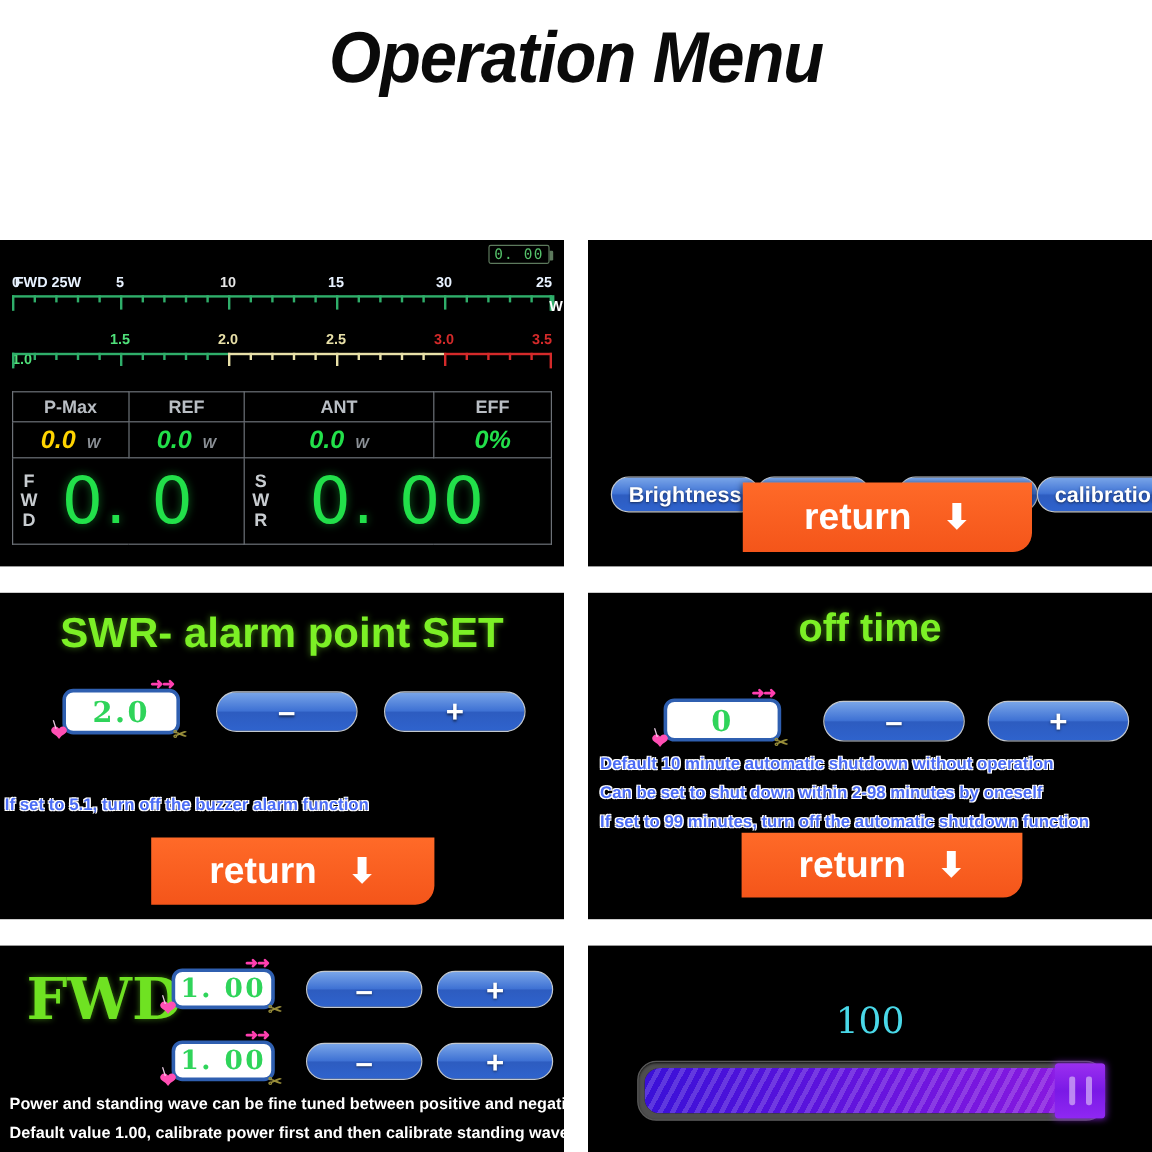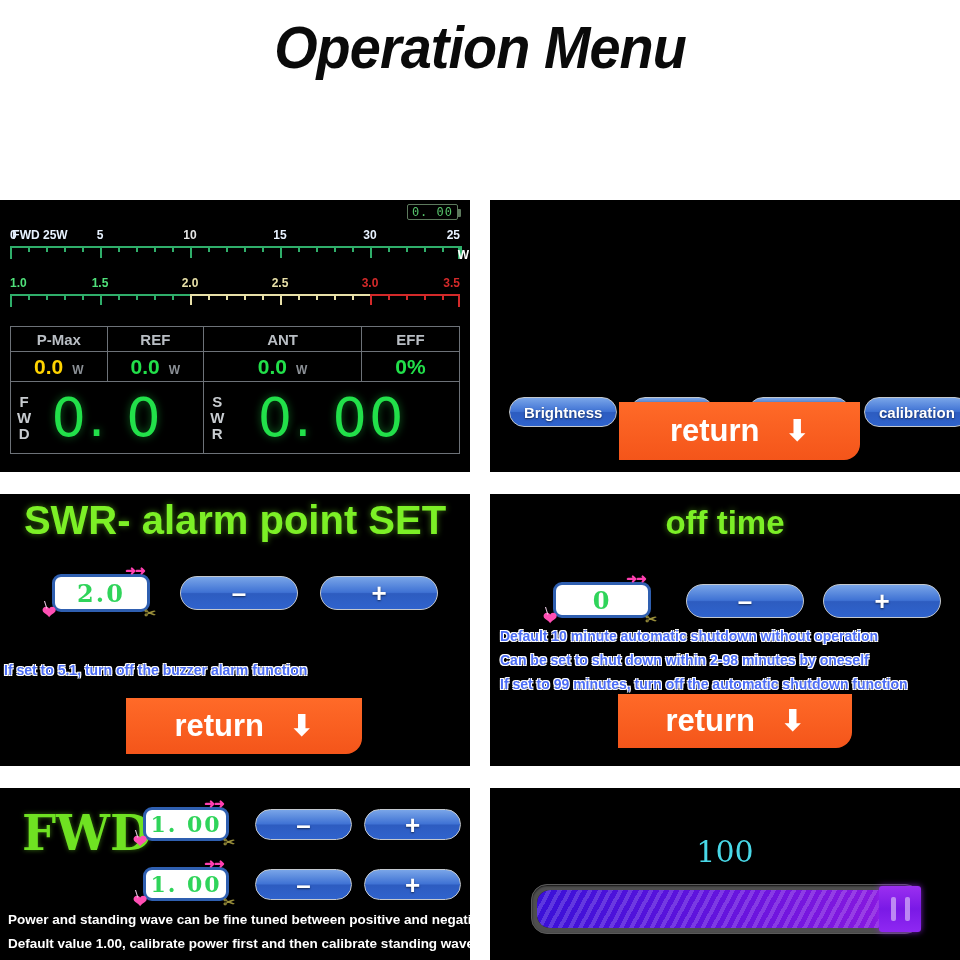--- a/index.html
+++ b/index.html
@@ -65,21 +65,21 @@
 
   
   .meter-table {
     margin:6px 10px 0 10px; border:1px solid #6d7278;
     border-collapse:collapse; width:450px;
   }
   .meter-table td { border:1px solid #6d7278; text-align:center; }
   .mt-head td {
     height:25px; font-size:15px; font-weight:bold; color:#b9bec4;
   }
-  .mt-val td { height:30px; }
+  .mt-val td { height:30px;font-style:italic; }
   .mt-val .v { font-size:21px; font-weight:bold; }
   .mt-val .u { font-size:12px; color:#8b9096; margin-left:9px; font-weight:bold;}
   .big-row td { height:72px; position:relative; padding:0; }
   .vstack {
     position:absolute; left:6px; top:50%; transform:translateY(-50%);
     font-size:15px; font-weight:bold; color:#c8ccd0; line-height:16px;
   }
   .bignum {
     font-family:"DejaVu Sans", sans-serif; font-size:54px; color:#22e04a;
     letter-spacing:2px; line-height:70px; font-weight:400;
@@ -95,21 +95,21 @@
   }
   .ret-btn .arrow { font-size:28px; line-height:1; }
 
   .pill {
     display:inline-flex; align-items:center; justify-content:center;
     background:linear-gradient(180deg,#79a5e8 0%,#3f72d4 48%,#2d5cc0 52%,#2f63cd 100%);
     border:1px solid #c3c8ce; border-radius:40px; color:#ffffff;
     font-weight:bold; box-shadow:0 1px 3px rgba(0,0,0,0.7);
     text-shadow:0 1px 2px rgba(0,0,0,0.55);
   }
-  .menu-pill { height:30px; padding:0 14px; font-size:15px; position:absolute; top:197px;}
+  .menu-pill { height:30px; padding:0 14px; font-size:18px; position:absolute; top:197px;}
   .pm-btn { position:absolute; width:118px; height:34px; font-size:26px; line-height:26px; }
 
   
   .valbox {
     position:absolute; background:#ffffff; border:3px solid #2f5fb0;
     border-radius:9px; display:flex; align-items:center; justify-content:center;
     color:#2fd45a; font-family:"DejaVu Serif", serif; font-weight:bold;
     letter-spacing:2px;
   }
   .deco-arrows {
@@ -230,21 +230,21 @@
             <div class="tk" style="left: 96%; height: 6px; background: rgb(47, 174, 106);"></div>
             <div class="tk" style="left: 100%; height: 12px; background: rgb(47, 174, 106);"></div>
             <div class="endcap" style="right: 0px; background: rgb(47, 174, 106);"></div>
           </div>
         <div class="unit-w">W</div>
       </div>
     </div>
 
     <div class="scale-block" style="margin-top:4px;">
       <div class="scale-labels" id="swr-labels">
-          <span style="left: 0%; color: rgb(79, 224, 122); transform: translateX(0px);">1.0</span>
+          <span style="left: 0%; color: rgb(79, 224, 122); transform: translateX(0px); margin-top: 16px;">1.0</span>
           <span style="left: 20%; color: rgb(79, 224, 122);">1.5</span>
           <span style="left: 40%; color: rgb(232, 224, 168);">2.0</span>
           <span style="left: 60%; color: rgb(232, 224, 168);">2.5</span>
           <span style="left: 80%; color: rgb(212, 42, 42);">3.0</span>
           <span style="left: 100%; color: rgb(212, 42, 42); transform: translateX(-100%);">3.5</span>
         </div>
       <div class="scale-ruler" id="swr-ruler">
           <div class="seg" style="left: 0%; width: 40%;">
             <div class="axis" style="background: rgb(47, 174, 106);"></div>
             <div class="tk" style="left: 0%; height: 11px; background: rgb(47, 174, 106);"></div>
@@ -319,21 +319,21 @@
         <div class="pill menu-pill" style="left: 258px;">SWR-ALM</div>
         <div class="pill menu-pill" style="left: 374px;">calibration</div>
       </div>
     <div class="ret-btn" style="left:129px; top:202px; width:241px; height:58px;">
       <span>return</span>
       <span class="arrow">⬇</span>
     </div>
   </div>
 
   <div class="panel" id="panel-swralarm">
-    <div class="panel-heading" style="top:4px; font-size:40px;">SWR- alarm point SET</div>
+    <div class="panel-heading" style="top:14px; font-size:35px;">SWR- alarm point SET</div>
 
     <div class="valbox" style="left:52px; top:80px; width:98px; height:38px; font-size:24px;">
       <span>2.0</span>
       <span class="deco-arrows">➜➜</span>
       <span class="deco-heart">❤</span>
       <span class="deco-spark">✂</span>
     </div>
 
     <div class="pill pm-btn" style="left:180px; top:82px;">
       <span>–</span>

